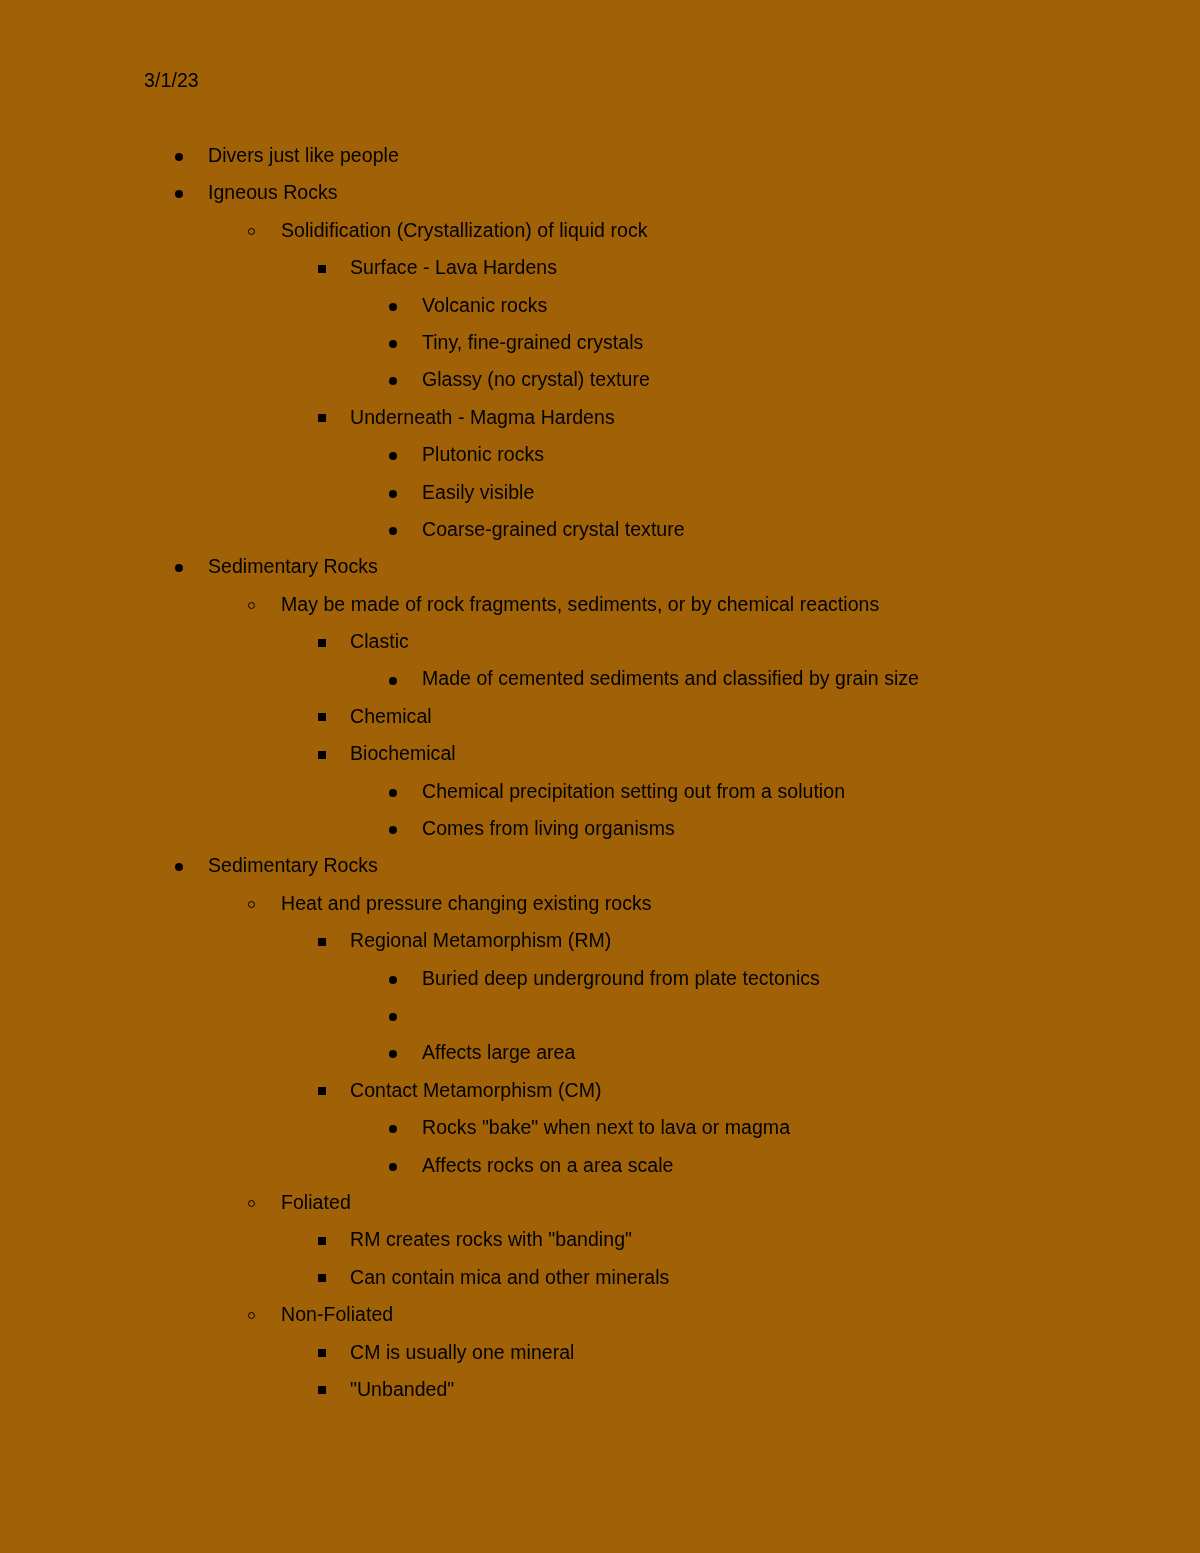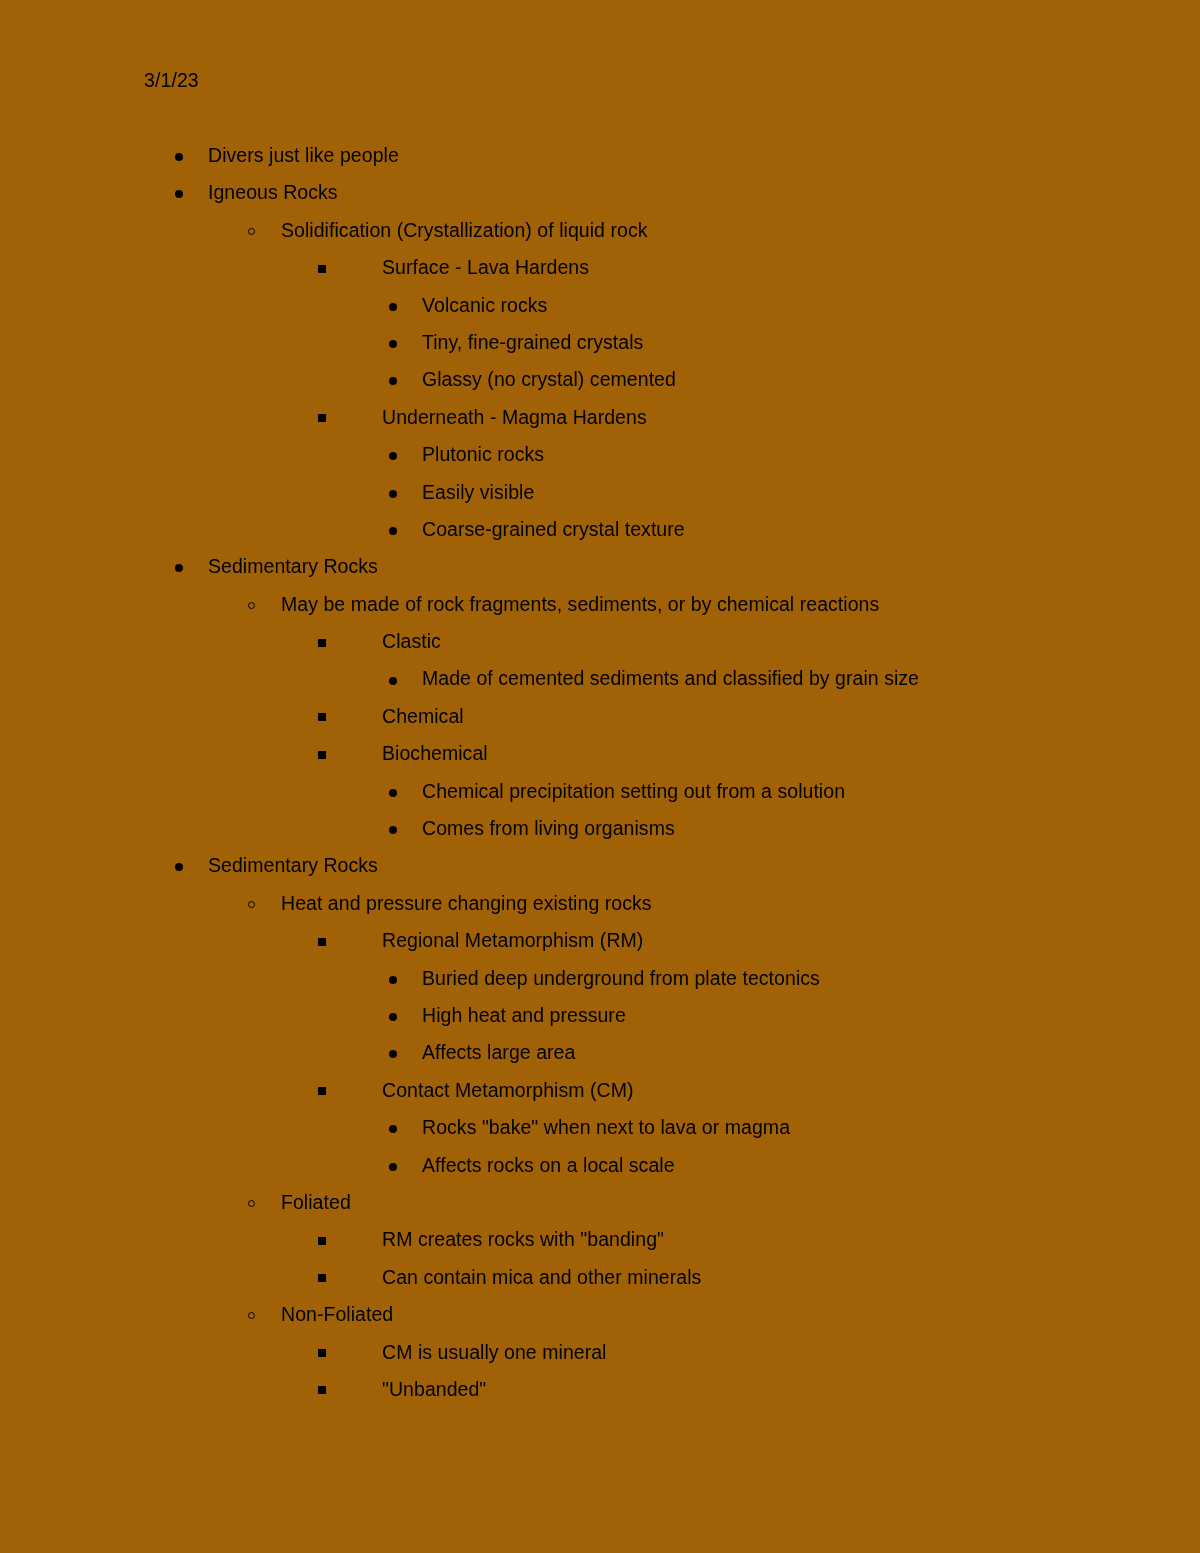--- a/index.html
+++ b/index.html
@@ -69,21 +69,21 @@
   }
 
   
   .lvl1 > .bullet { left: 175px; font-size: 15px; }
   .lvl1 > .label  { left: 208px; }
 
   .lvl2 > .bullet { left: 248px; font-size: 13px; }
   .lvl2 > .label  { left: 281px; }
 
   .lvl3 > .bullet { left: 318px; font-size: 13px; }
-  .lvl3 > .label  { left: 350px; margin-left: 32px; }
+  .lvl3 > .label  { left: 350px; }
 
   .lvl4 > .bullet { left: 389px; font-size: 15px; }
   .lvl4 > .label  { left: 422px; }
 
   
   .glyph-disc,
   .glyph-circle,
   .glyph-square {
     display: inline-block;
     vertical-align: middle;
@@ -135,21 +135,21 @@
       <div class="item lvl4">
         <span class="bullet"><span class="glyph-disc"></span></span>
         <span class="label">Volcanic rocks</span>
       </div>
       <div class="item lvl4">
         <span class="bullet"><span class="glyph-disc"></span></span>
         <span class="label">Tiny, fine-grained crystals</span>
       </div>
       <div class="item lvl4">
         <span class="bullet"><span class="glyph-disc"></span></span>
-        <span class="label">Glassy (no crystal) cemented</span>
+        <span class="label">Glassy (no crystal) texture</span>
       </div>
       <div class="item lvl3">
         <span class="bullet"><span class="glyph-square"></span></span>
         <span class="label">Underneath - Magma Hardens</span>
       </div>
       <div class="item lvl4">
         <span class="bullet"><span class="glyph-disc"></span></span>
         <span class="label">Plutonic rocks</span>
       </div>
       <div class="item lvl4">
@@ -203,37 +203,36 @@
       <div class="item lvl3">
         <span class="bullet"><span class="glyph-square"></span></span>
         <span class="label">Regional Metamorphism (RM)</span>
       </div>
       <div class="item lvl4">
         <span class="bullet"><span class="glyph-disc"></span></span>
         <span class="label">Buried deep underground from plate tectonics</span>
       </div>
       <div class="item lvl4">
         <span class="bullet"><span class="glyph-disc"></span></span>
-        <span class="label">High heat and pressure</span>
       </div>
       <div class="item lvl4">
         <span class="bullet"><span class="glyph-disc"></span></span>
         <span class="label">Affects large area</span>
       </div>
       <div class="item lvl3">
         <span class="bullet"><span class="glyph-square"></span></span>
         <span class="label">Contact Metamorphism (CM)</span>
       </div>
       <div class="item lvl4">
         <span class="bullet"><span class="glyph-disc"></span></span>
         <span class="label">Rocks "bake" when next to lava or magma</span>
       </div>
       <div class="item lvl4">
         <span class="bullet"><span class="glyph-disc"></span></span>
-        <span class="label">Affects rocks on a local scale</span>
+        <span class="label">Affects rocks on a area scale</span>
       </div>
       <div class="item lvl2">
         <span class="bullet"><span class="glyph-circle"></span></span>
         <span class="label">Foliated</span>
       </div>
       <div class="item lvl3">
         <span class="bullet"><span class="glyph-square"></span></span>
         <span class="label">RM creates rocks with "banding"</span>
       </div>
       <div class="item lvl3">

